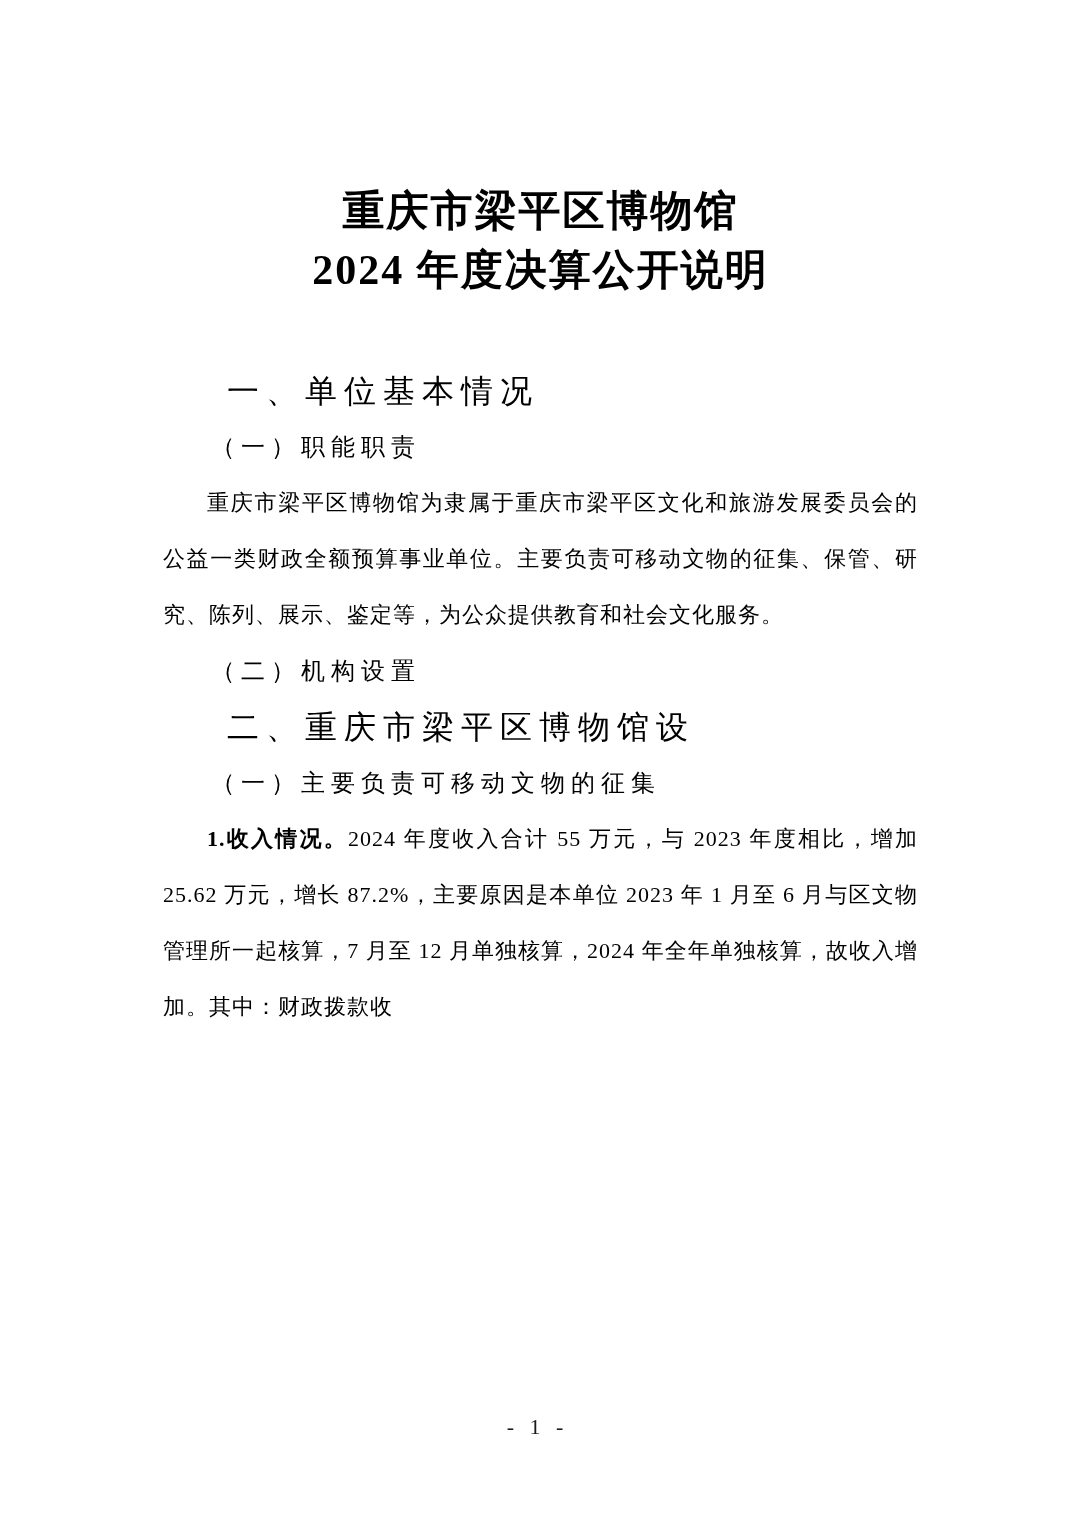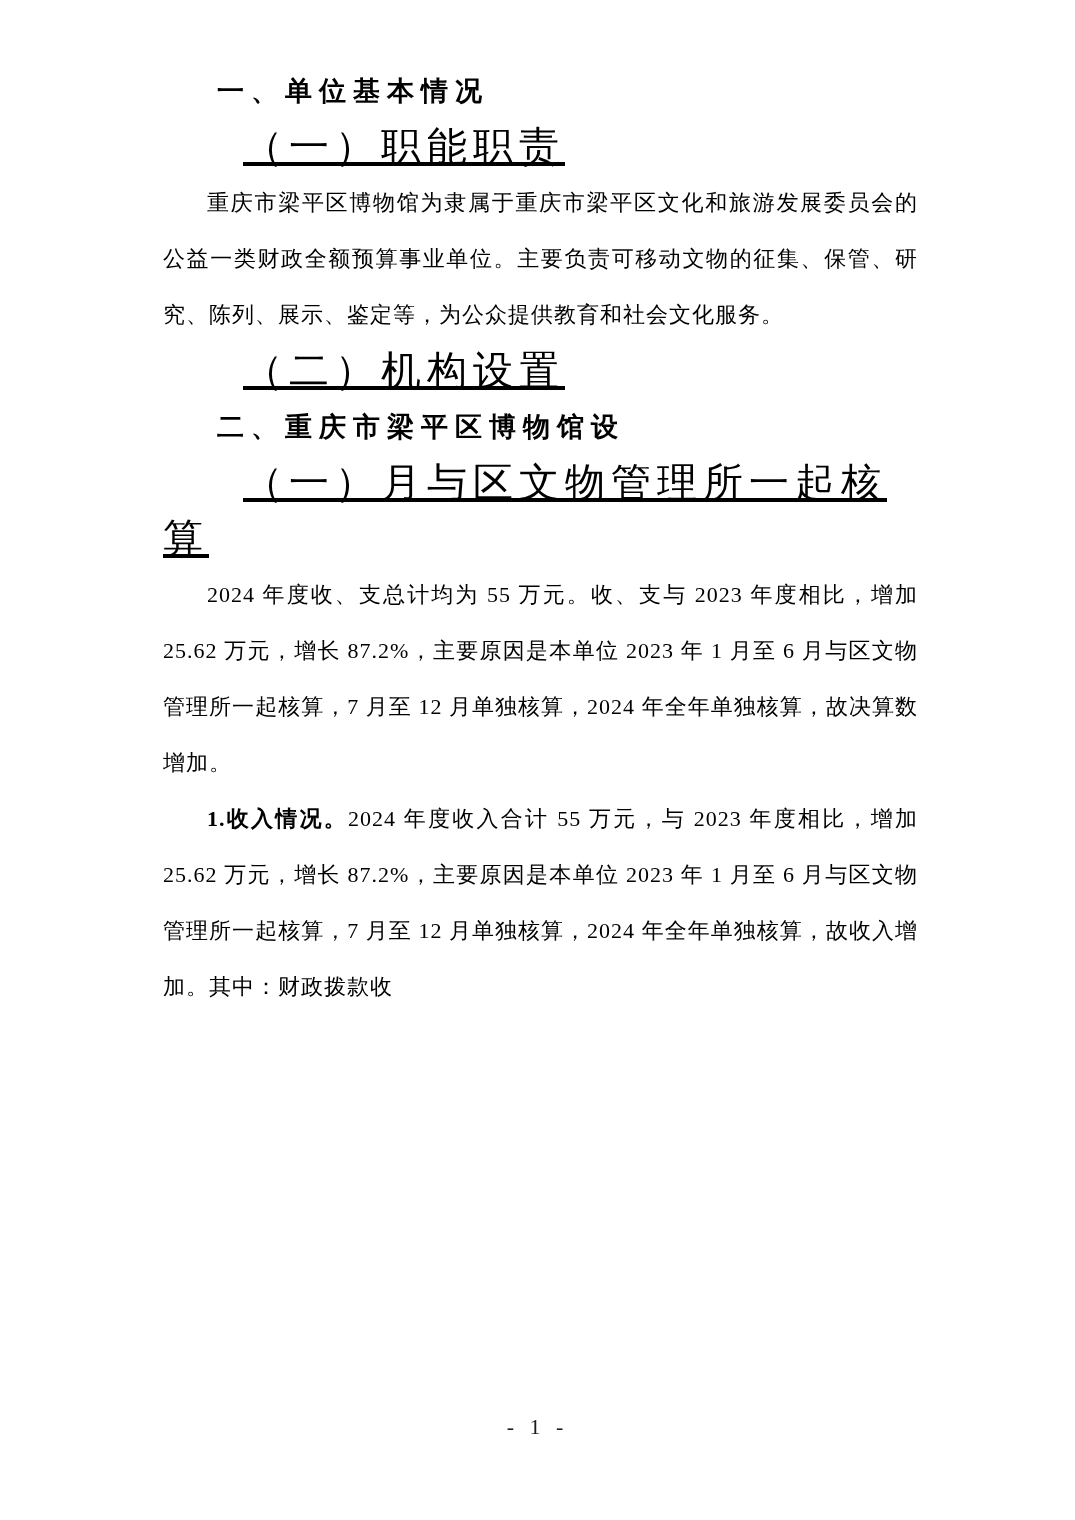--- a/index.html
+++ b/index.html
@@ -25,34 +25,33 @@
     text-align: center;
     font-weight: bold;
     font-size: 42px;
     line-height: 59px;
     letter-spacing: 2px;
     font-family: "Liberation Serif", serif;
   }
   .body-blocks { margin-top: 63px; }
   .h1 {
     font-family: "Liberation Sans", sans-serif;
-    font-weight: bold;
-    font-size: 27px;
+    font-weight: normal;
+    font-size: 32px;
     line-height: 56px;
     letter-spacing: 7px;
     text-indent: 2em;
   }
   .h2 {
     font-family: "Liberation Serif", serif;
     font-weight: normal;
-    font-size: 40px;
+    font-size: 24px;
     line-height: 56px;
     letter-spacing: 6px;
     text-indent: 2em;
-    text-decoration: underline;
   }
   .para {
     font-family: "Liberation Serif", serif;
     font-size: 22px;
     line-height: 56px;
     letter-spacing: 1px;
     text-indent: 2em;
     text-align: justify;
     text-align-last: left;
   }
@@ -68,27 +67,30 @@
     color: #1a1a1a;
     font-family: "Liberation Serif", serif;
   }
 </style>
 </head>
 <body>
 
 <div class="page">
   <div class="content">
 
+    <div class="doc-title">
+      <div>重庆市梁平区博物馆</div>
+      <div>2024 年度决算公开说明</div>
+    </div>
 
     <div class="body-blocks">
       <div class="h1">一、单位基本情况</div>
       <div class="h2">（一）职能职责</div>
       <p class="para">重庆市梁平区博物馆为隶属于重庆市梁平区文化和旅游发展委员会的公益一类财政全额预算事业单位。主要负责可移动文物的征集、保管、研究、陈列、展示、鉴定等，为公众提供教育和社会文化服务。</p>
       <div class="h2">（二）机构设置</div>
       <div class="h1">二、重庆市梁平区博物馆设</div>
-      <div class="h2">（一）月与区文物管理所一起核算</div>
-      <p class="para">2024 年度收、支总计均为 55 万元。收、支与 2023 年度相比，增加 25.62 万元，增长 87.2%，主要原因是本单位 2023 年 1 月至 6 月与区文物管理所一起核算，7 月至 12 月单独核算，2024 年全年单独核算，故决算数增加。</p>
+      <div class="h2">（一）主要负责可移动文物的征集</div>
       <p class="para"><b class="lead">1.收入情况。</b><span>2024 年度收入合计 55 万元，与 2023 年度相比，增加 25.62 万元，增长 87.2%，主要原因是本单位 2023 年 1 月至 6 月与区文物管理所一起核算，7 月至 12 月单独核算，2024 年全年单独核算，故收入增加。其中：财政拨款收</span></p>
     </div>
   </div>
 
   <div class="footer">- 1 -</div>
 </div>
 
 </body></html>

